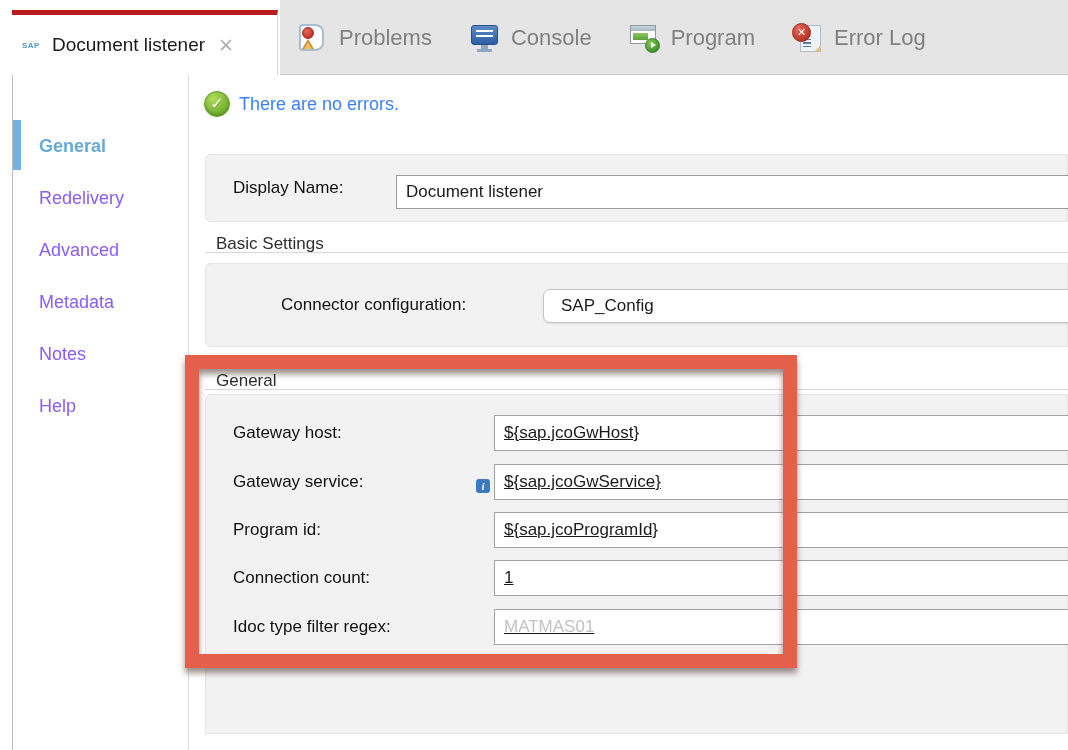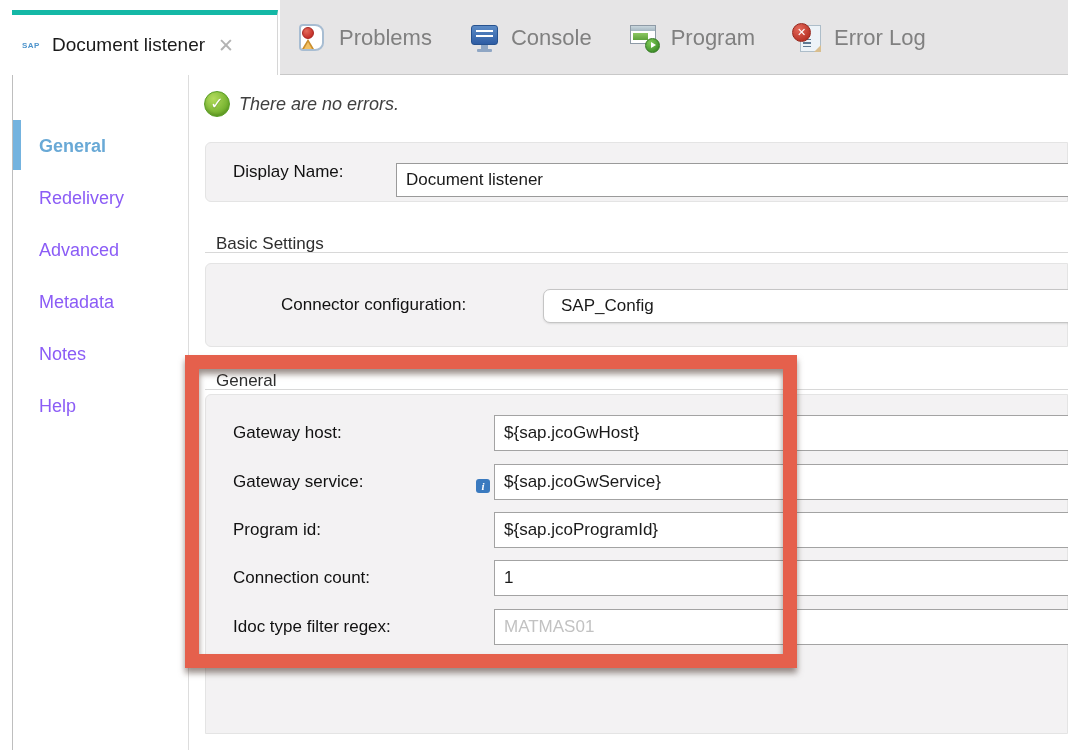--- a/index.html
+++ b/index.html
@@ -6,21 +6,21 @@
   .screen{
     position:relative;width:1068px;height:750px;overflow:hidden;background:#fff;
     font-family:"Liberation Sans","DejaVu Sans",sans-serif;
     -webkit-font-smoothing:antialiased;
   }
   
   .tabbar{position:absolute;left:0;top:0;width:1068px;height:75px;background:#fff;}
   .tabbar-gray{position:absolute;left:280px;right:0;top:0;height:75px;background:#E6E5E6;
     border-bottom:1px solid #C8C8C8;box-sizing:border-box;}
   .editor-tab{position:absolute;left:12px;top:10px;width:266px;height:65px;background:#fff;
-    border-top:5px solid #14b8a6;border-right:1px solid #D6D6D6;box-sizing:border-box;
+    border-top:5px solid #b91c1c;border-right:1px solid #D6D6D6;box-sizing:border-box;
     display:flex;align-items:center;}
   .sap-badge{font-size:8px;font-weight:bold;color:#4E94CC;margin-left:10px;letter-spacing:.5px;}
   .editor-tab-title{font-size:19px;color:#1a1a1a;margin-left:12px;white-space:nowrap;}
   .tab-close{font-size:19px;color:#B3B3B3;margin-left:13px;line-height:1;cursor:pointer;}
   .view-tabs{position:absolute;left:296px;top:0;height:75px;display:flex;align-items:center;gap:36px;}
   .view-tab{display:flex;align-items:center;gap:9px;cursor:pointer;}
   .view-tab-label{font-size:22px;color:#808080;white-space:nowrap;}
   
   .icon-box{position:relative;width:34px;height:32px;flex:0 0 auto;}
   
@@ -67,42 +67,42 @@
   .side-item.active{color:#69A9D6;font-weight:bold;}
   .side-marker{position:absolute;left:0;top:45px;width:8px;height:50px;background:#74B3DF;}
   
   .content{position:absolute;left:189px;top:75px;width:879px;height:675px;background:#fff;}
   .check-icon{position:absolute;left:15px;top:16px;width:26px;height:26px;border-radius:50%;
     background:radial-gradient(circle at 35% 28%,#B2DB5C,#6FAE2B 72%);border:1px solid #579D22;
     box-sizing:border-box;display:flex;align-items:center;justify-content:center;
     box-shadow:inset 0 -2px 3px rgba(0,0,0,0.15);}
   .check-glyph{color:#fff;font-size:16px;font-weight:bold;line-height:1;text-shadow:0 1px 1px rgba(0,0,0,.2);}
   .status-msg{position:absolute;left:50px;top:16px;height:26px;display:flex;align-items:center;
-    font-size:18px;color:#404040;font-style:italic;}
+    font-size:18px;color:#3b82f6;}
   .panel{position:absolute;left:16px;right:0;background:#F3F2F3;border:1px solid #E4E4E4;box-sizing:border-box;}
-  .panel.display{top:67px;height:60px;border-radius:6px 0 0 6px;}
+  .panel.display{top:79px;height:68px;border-radius:6px 0 0 6px;}
   .panel.basic{top:188px;height:84px;border-radius:6px 0 0 6px;}
   .panel.general{top:319px;bottom:16px;border-radius:6px 0 0 0;}
   .sec-header{position:absolute;left:16px;right:0;height:17px;border-bottom:1px solid #D8D8D8;
     font-size:17px;color:#2e2e2e;padding-left:11px;line-height:17px;}
   .sec-header.basic{top:160px;}
   .sec-header.general{top:297px;}
   .f-label{position:absolute;left:27px;font-size:17px;color:#111;display:flex;align-items:center;}
   .txt-input{position:absolute;background:#fff;border:1px solid #A3A3A3;box-sizing:border-box;
     font-family:"Liberation Sans","DejaVu Sans",sans-serif;font-size:17px;color:#1a1a1a;
     padding:0 0 0 9px;outline:none;}
   .txt-input::placeholder{color:#C2C2C2;opacity:1;}
   .display-input{left:190px;top:20px;height:34px;right:-2px;border-color:#9A9A9A;}
   .combo{position:absolute;left:337px;top:25px;height:34px;right:-2px;background:#fff;
     border:1px solid #C5C5C5;border-radius:7px 0 0 7px;box-sizing:border-box;
     display:flex;align-items:center;padding-left:17px;font-size:17px;color:#1a1a1a;
     box-shadow:0 1px 2px rgba(0,0,0,0.10);cursor:pointer;}
   .g-row{position:absolute;left:0;right:0;height:36px;}
   .g-row .f-label{top:0;bottom:0;}
-  .g-input{left:288px;top:0;height:36px;right:-2px;}
+  .g-input{left:288px;top:0;height:36px;right:-2px;text-decoration:underline;}
   .info-icon{position:absolute;left:270px;top:15px;width:14px;height:14px;border-radius:3px;
     background:#3A7ABF;color:#fff;display:flex;align-items:center;justify-content:center;
     font-family:"Liberation Serif","DejaVu Serif",serif;font-size:11px;font-weight:bold;font-style:italic;}
   
   .annotation{position:absolute;left:185px;top:355px;width:612px;height:313px;box-sizing:border-box;
     border:14px solid #E5604C;filter:drop-shadow(0 5px 3px rgba(70,50,40,0.55));
     pointer-events:none;z-index:50;}
 </style>
 </head>
 <body>

